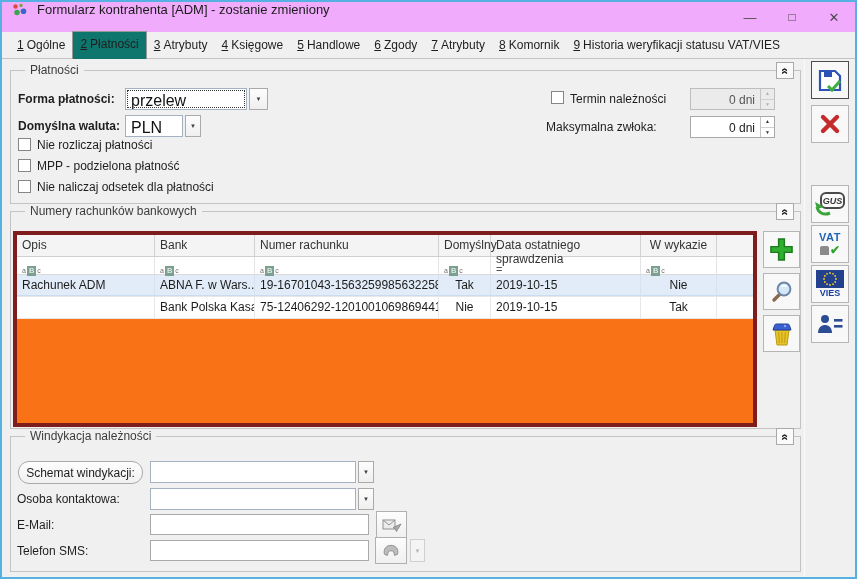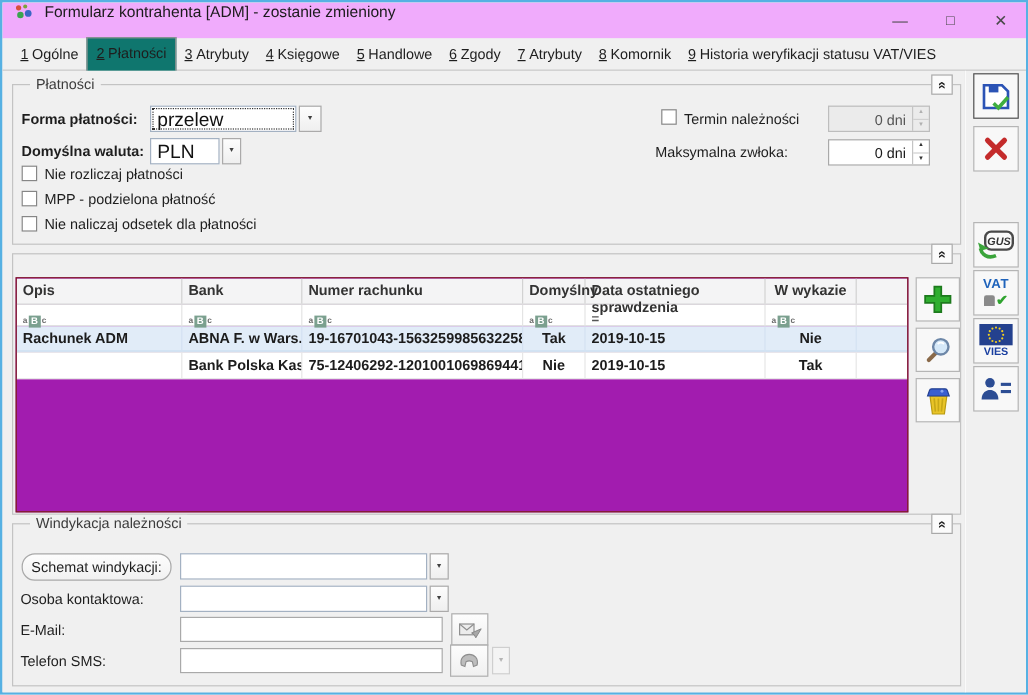--- a/index.html
+++ b/index.html
@@ -43,21 +43,21 @@
   .spinner { position:absolute; height:22px; border:1px solid #a9a9a9; background:#fff; display:flex; }
   .spinner .val { flex:1; text-align:right; font-size:12px; color:#1a1a1a; padding:4px 5px 0 0; }
   .spinner .arrows { width:14px; border-left:1px solid #c4c4c4; display:flex; flex-direction:column; }
   .spinner .arrows div { flex:1; display:flex; align-items:center; justify-content:center; font-size:5px; color:#333; line-height:1; }
   .spinner .arrows .up { border-bottom:1px solid #d0d0d0; }
   .spinner.disabled { background:#ebebeb; border-color:#bdbdbd; }
   .spinner.disabled .val { color:#555; }
   .spinner.disabled .arrows div { color:#b0b0b0; }
 
   
-  .table { position:absolute; background:#a21caf; border:1px solid #7f1d1d; overflow:hidden;font-weight:bold; }
+  .table { position:absolute; background:#f97316; border:4px solid #7f1d1d; overflow:hidden; }
   .trow { display:flex; width:100%; }
   .thead { background:#f4f4f5; height:22px; border-bottom:1px solid #cfcfcf; }
   .thead .tc { border-right:1px solid #d2d2d2; font-size:12px; color:#333; padding:3px 5px 0 5px; }
   .tfilter { background:#fff; height:18px; border-bottom:1px solid #dadada; }
   .tfilter .tc { border-right:1px solid #e4e4e4; padding:2px 5px 0 5px; }
   .tdata { height:22px; border-bottom:1px solid #e7e7e7; background:#fff; }
   .tdata .tc { border-right:1px solid #e7e7e7; font-size:12px; color:#1c1c1c; padding:3px 5px 0 5px; white-space:nowrap; overflow:hidden; }
   .tdata.selected { background:#e1ecf8; }
   .tdata.selected .tc { border-right-color:#d4e2f2; border-bottom:1px solid #c9dcf0; }
   .c0{width:138px;} .c1{width:100px;} .c2{width:184px;} .c3{width:52px;} .c4{width:150px;} .c5{width:76px;} .c6{flex:1; border-right:none!important;}
@@ -153,20 +153,21 @@
       <div class="spinner" style="left:679px; top:45px; width:85px;">
         <div class="val">0 dni</div>
         <div class="arrows">
             <div class="up">▲</div>
             <div>▼</div>
           </div>
       </div>
     </div>
 
     <div class="groupbox" style="left:8px; top:152px; width:791px; height:218px;">
+      <span class="legend">Numery rachunków bankowych</span>
       <div class="collapse-btn">
           <span class="collapse-glyph">«</span>
         </div>
 
       <div class="table" style="left:2px; top:19px; width:744px; height:196px;">
         <div class="trow thead">
           <div class="tc c0">Opis</div>
           <div class="tc c1">Bank</div>
           <div class="tc c2">Numer rachunku</div>
           <div class="tc c3">Domyślny</div>

